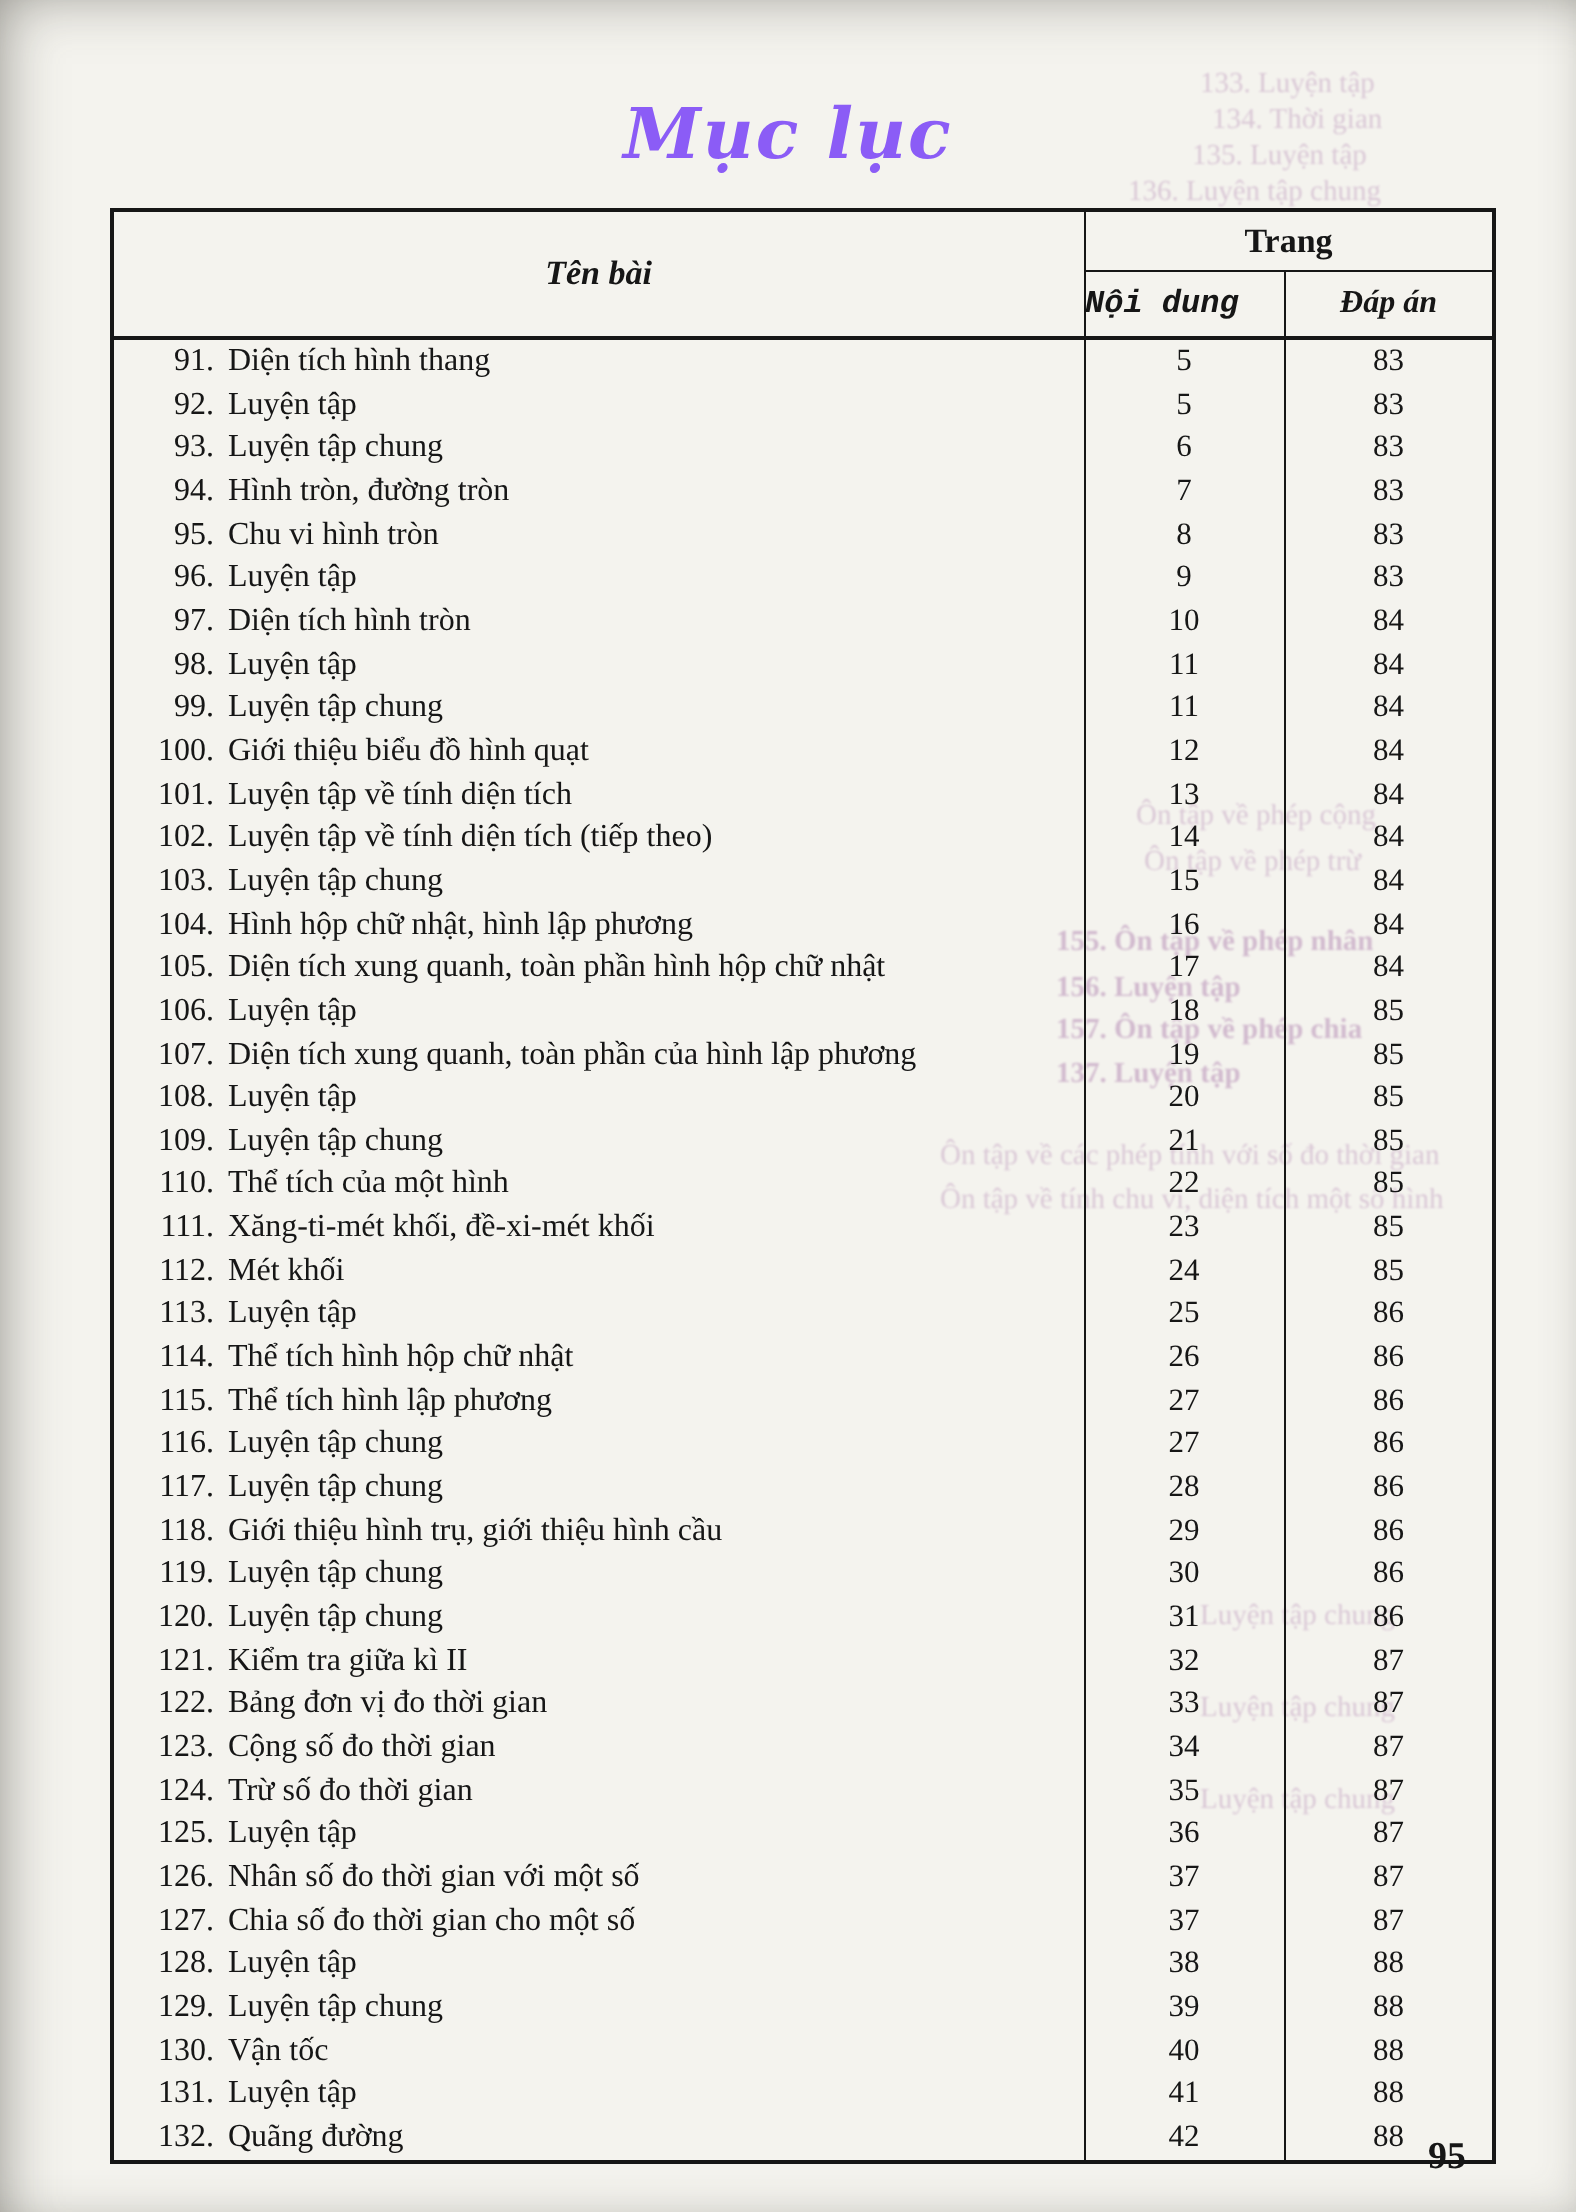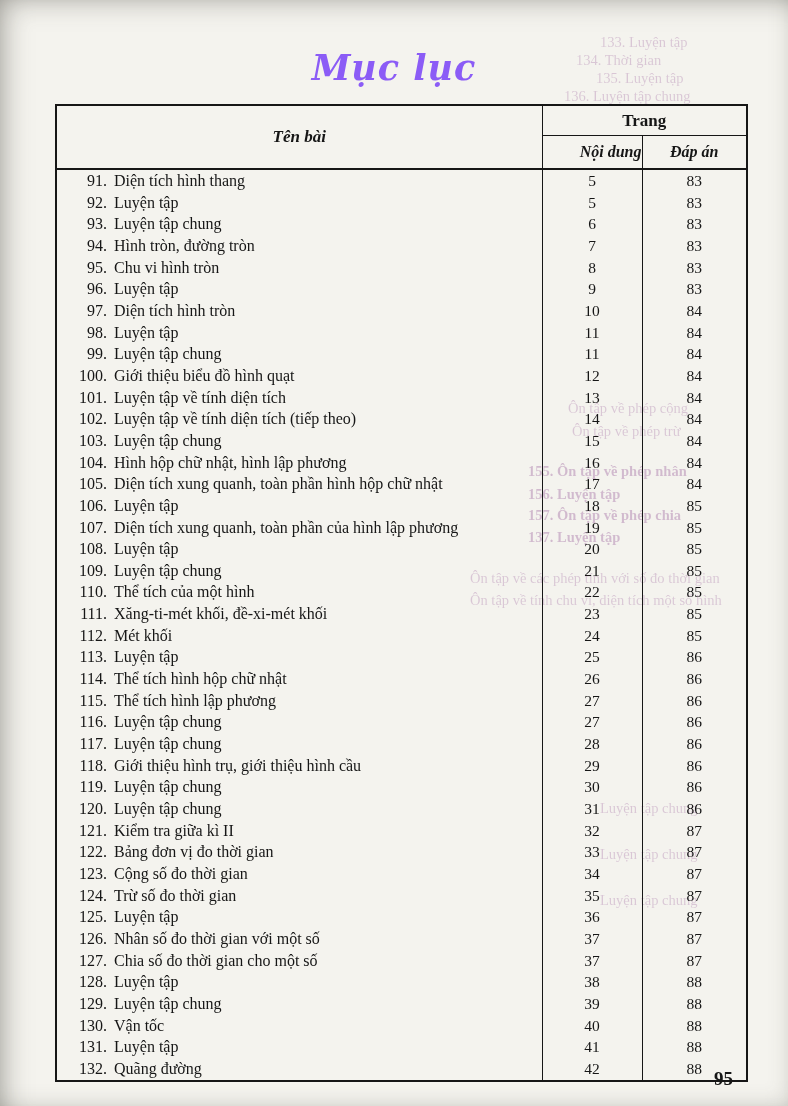--- a/index.html
+++ b/index.html
@@ -44,21 +44,21 @@
   .h-name{
     width:486px;border-right:1.6px solid #161616;border-bottom:2px solid #161616;
     font-style:italic;font-size:17px;text-align:center;
   }
   .h-trang{
     border-bottom:1.6px solid #161616;height:29px;
     font-size:17px;text-align:center;
   }
   .h-content{
     width:100px;border-right:1.6px solid #161616;border-bottom:2px solid #161616;
-    font-style:italic;font-size:16px;height:32px;text-align:right;
+    font-style:italic;font-size:16px;height:32px;text-align:left;font-family:Liberation Mono, monospace;
   }
   .h-answer{
     width:105px;border-bottom:2px solid #161616;
     font-style:italic;font-size:16px;text-align:center;
   }
   tbody td{
     height:21.65px;padding:0;line-height:21.65px;
     vertical-align:middle;overflow:hidden;white-space:nowrap;
   }
   td.c-name{padding-left:10px;}
@@ -77,21 +77,21 @@
 </style>
 </head>
 <body>
 
 <div class="scan-edge"></div>
 
 <h1 class="page-title">Mục lục</h1>
 
 <div class="bleed-layer" id="bleed">
     <span class="bleed-line" style="left: 600px; top: 34px;">133. Luyện tập</span>
-    <span class="bleed-line" style="left: 576px; top: 52px;">134. Thời gian</span>
+    <span class="bleed-line" style="left: 606px; top: 52px;">134. Thời gian</span>
     <span class="bleed-line" style="left: 596px; top: 70px;">135. Luyện tập</span>
     <span class="bleed-line" style="left: 564px; top: 88px;">136. Luyện tập chung</span>
     <span class="bleed-line" style="left: 568px; top: 400px;">Ôn tập về phép cộng</span>
     <span class="bleed-line" style="left: 572px; top: 423px;">Ôn tập về phép trừ</span>
     <span class="bleed-line bold" style="left: 528px; top: 463px;">155. Ôn tập về phép nhân</span>
     <span class="bleed-line bold" style="left: 528px; top: 486px;">156. Luyện tập</span>
     <span class="bleed-line bold" style="left: 528px; top: 507px;">157. Ôn tập về phép chia</span>
     <span class="bleed-line bold" style="left: 528px; top: 529px;">137. Luyện tập</span>
     <span class="bleed-line" style="left: 470px; top: 570px;">Ôn tập về các phép tính với số đo thời gian</span>
     <span class="bleed-line" style="left: 470px; top: 592px;">Ôn tập về tính chu vi, diện tích một số hình</span>

